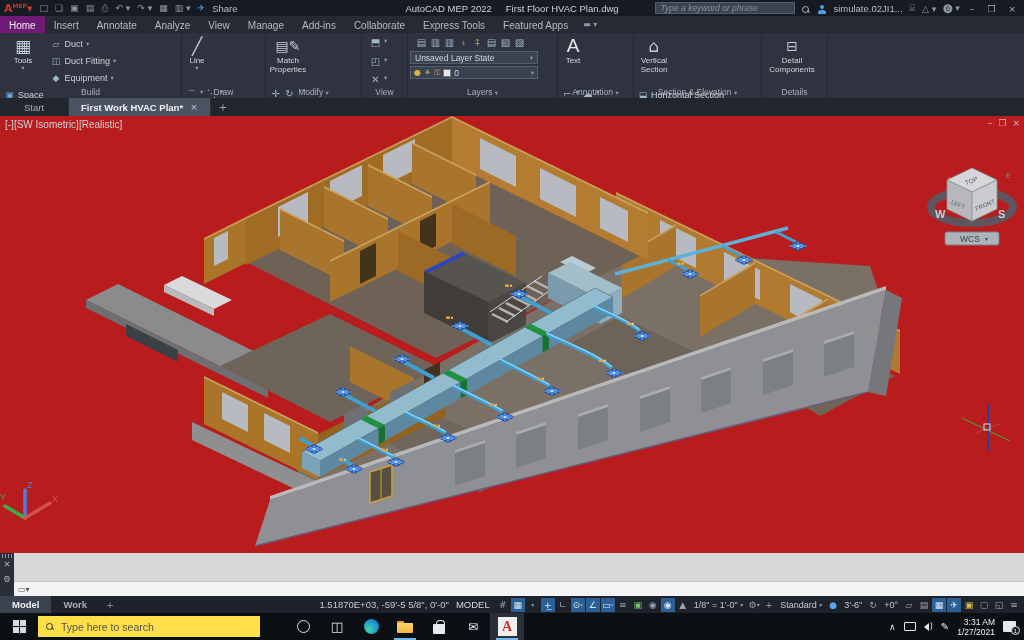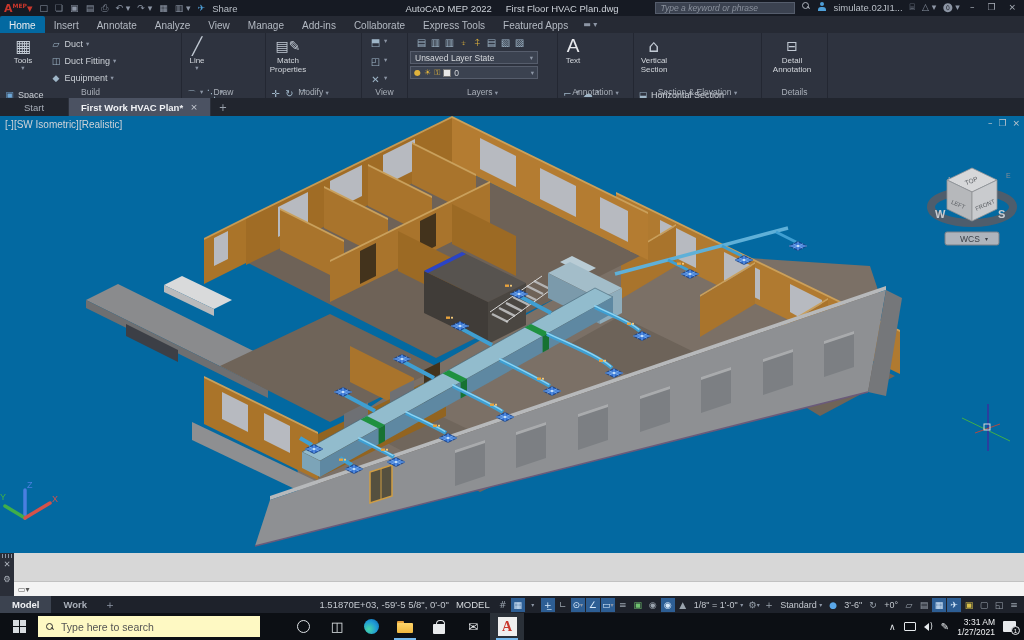--- a/index.html
+++ b/index.html
@@ -10,41 +10,41 @@
 
   
   #titlebar { position:absolute; left:0; top:0; width:1024px; height:16px;
     background:#161a23; display:flex; align-items:center; color:#b9bfc7; font-size:9.5px; }
   .tb-left { display:flex; align-items:center; gap:7px; padding-left:4px; }
   .acad-logo { color:#c9372c; font-weight:bold; font-size:11px; letter-spacing:0; }
   .acad-logo small { color:#c9372c; font-size:6px; vertical-align:top; }
   .qicon { color:#8d96a5; font-size:9px; }
   .tb-title { position:absolute; left:50%; transform:translateX(-50%); white-space:nowrap;
     color:#cdd2d9; font-size:9.5px; display:flex; gap:14px; }
-  .tb-right { margin-left:auto; display:flex; align-items:flex-start; gap:7px; padding-right:5px; }
+  .tb-right { margin-left:auto; display:flex; align-items:flex-end; gap:7px; padding-right:5px; }
   .tb-search { width:140px; height:12px; background:#3b4250; border:1px solid #555d6c;
     color:#99a0ab; font-style:italic; font-size:8.5px; padding:0 4px; }
   .tb-search::placeholder { color:#8a919d; font-style:italic; }
   .mag { position:relative; width:8px; height:8px; display:inline-block; }
   .mag::before { content:""; position:absolute; left:0; top:0; width:5px; height:5px;
     border:1.2px solid #aeb4bd; border-radius:50%; }
   .mag::after { content:""; position:absolute; left:5px; top:5px; width:3px; height:1.2px;
     background:#aeb4bd; transform:rotate(45deg); }
   .person { position:relative; width:9px; height:9px; display:inline-block; }
   .person::before { content:""; position:absolute; left:2.5px; top:0; width:4px; height:4px;
     border-radius:50%; background:#4e9fd8; }
   .person::after { content:""; position:absolute; left:0.5px; top:4.5px; width:8px; height:4px;
     border-radius:3px 3px 0 0; background:#4e9fd8; }
   .winbtn { color:#aeb4bd; font-size:9px; padding:0 3px; }
 
   
   #ribbontabs { position:absolute; left:0; top:16px; width:1024px; height:17px;
     background:#262a34; display:flex; align-items:stretch; font-size:10px; color:#b4bac3; }
   .rtab { padding:2px 9px 0 9px; display:flex; align-items:center; }
-  .rtab.active { background:#0369a1; color:#e8eaee; border-radius:2px 2px 0 0; }
+  .rtab.active { background:#701a75; color:#e8eaee; border-radius:2px 2px 0 0; }
   .rtab-extra { margin-left:6px; color:#8d96a5; font-size:8px; display:flex; align-items:center; gap:3px;}
 
   
   #ribbon { position:absolute; left:0; top:33px; width:1024px; height:65px;
     background:#2e333f; display:flex; }
   .panel { position:relative; height:65px; border-right:1px solid #232732; padding:2px 2px 12px 2px; }
   .panel-label { position:absolute; left:0; bottom:0; width:100%; height:12px;
     text-align:center; font-size:8.5px; color:#aab0b9; line-height:12px; white-space:nowrap; }
   .bigbtn { display:inline-flex; flex-direction:column; align-items:center; justify-content:flex-start;
     width:42px; height:50px; margin-top:1px; color:#d3d7dc; font-size:8px; text-align:center; line-height:1.15; }
@@ -67,21 +67,21 @@
   
   #filetabs { position:absolute; left:0; top:98px; width:1024px; height:18px;
     background:#21252e; display:flex; align-items:stretch; font-size:9.5px; }
   .ftab { display:flex; align-items:center; padding:0 12px; color:#a8aeb8; border-right:1px solid #2c313c; }
   .ftab.active { background:#4b5262; color:#f0f2f5; font-weight:bold; }
   .ftab .x { margin-left:7px; font-weight:normal; color:#c7ccd4; font-size:9px; }
   .ftab-add { color:#9aa1ac; display:flex; align-items:center; padding:0 8px; font-size:10px; }
 
   
   #viewport { position:absolute; left:0; top:116px; width:1024px; height:437px;
-    background:#0369a1; overflow:hidden;padding-left:47px; }
+    background:#b91c1c; overflow:hidden;padding-left:47px; }
   #vp-label { position:absolute; left:5px; top:3px; color:#cfd3d8; font-size:10px; z-index:5; }
   #vp-ctl { position:absolute; right:4px; top:2px; color:#c3c8cf; font-size:9px; z-index:5;
     display:flex; gap:6px; }
   #modelsvg { position:absolute; left:0; top:0; }
   #vcube { position:absolute; right:2px; top:28px; z-index:5; }
 
   
   #cmd { position:absolute; left:0; top:553px; width:1024px; height:43px; background:#2a2e38; }
   #cmd .grip { position:absolute; left:2px; top:1px; width:12px; height:4px;
     background:repeating-linear-gradient(90deg,#8d96a5 0 1px,transparent 1px 3px); }
@@ -113,21 +113,21 @@
   .si .dd { font-size:6px; }
   .si.grn { color:#6fc26f; }
   .si.yel { color:#d8c04a; }
 
   
   #taskbar { position:absolute; left:0; top:613px; width:1024px; height:27px;
     background:#0c0f14; display:flex; align-items:center; }
   .start { width:38px; height:27px; display:flex; align-items:center; justify-content:center; }
   .winlogo { display:grid; grid-template-columns:6px 6px; grid-template-rows:6px 6px; gap:1px; }
   .winlogo div { background:#d7dbdf; }
-  .tsearch { width:222px; height:21px; background:#fef9c3; display:flex; align-items:center;
+  .tsearch { width:222px; height:21px; background:#fde047; display:flex; align-items:center;
     gap:7px; padding:0 8px; }
   .tsearch .mag::before { border-color:#333; }
   .tsearch .mag::after { background:#333; }
   .tsearch input { border:none; outline:none; background:transparent; font-size:10.5px; color:#333; width:160px; }
   .tsearch input::placeholder { color:#555; }
   .tapps { display:flex; align-items:center; margin-left:26px; }
   .tapp { width:34px; height:27px; display:flex; align-items:center; justify-content:center; position:relative; }
   .tapp.open::after { content:""; position:absolute; bottom:0; left:6px; right:6px; height:2px; background:#76b9ed; }
   .tapp.focused { background:#2a3038; }
   .circ { width:13px; height:13px; border:1.5px solid #dfe3e6; border-radius:50%; }
@@ -402,21 +402,21 @@
           <span>Elevation Line</span>
           </span>
       </span>
       <div class="panel-label">
         <span>Section &amp; Elevation</span> <span class="dd g">▾</span></div>
     </div>
 
     <div class="panel" style="width:66px">
       <span class="bigbtn" style="width:56px">
         <span class="bicon g" style="font-size:14px">⊟</span>
-        <span>Detail Annotation</span>
+        <span>Detail Components</span>
       </span>
       <div class="panel-label">Details</div>
     </div>
     <div style="flex:1"></div>
   </div>
 
   <div id="filetabs">
     <div class="ftab" style="padding:0 24px">Start</div>
     <div class="ftab active">
       <span>First Work HVAC Plan*</span>

